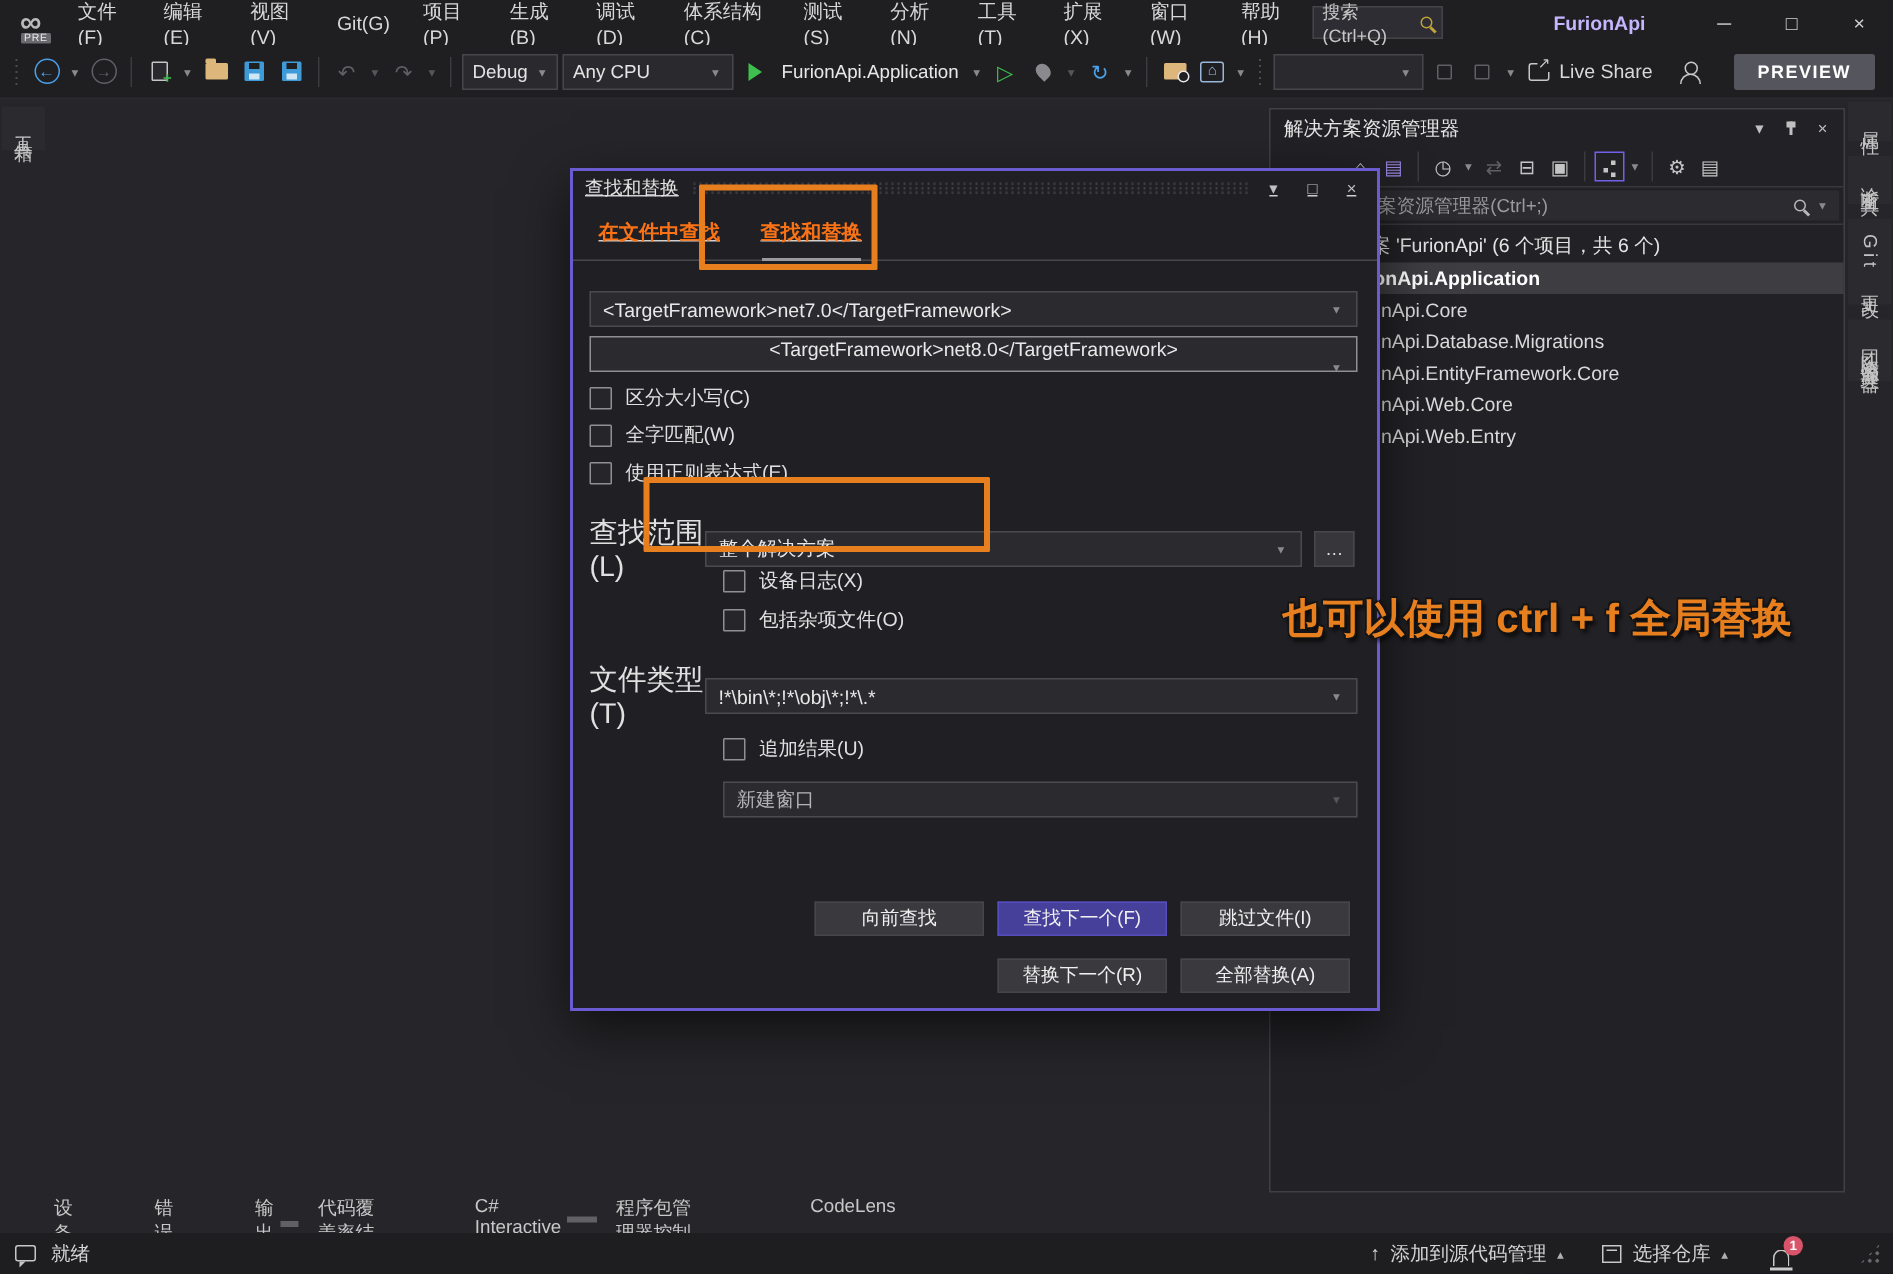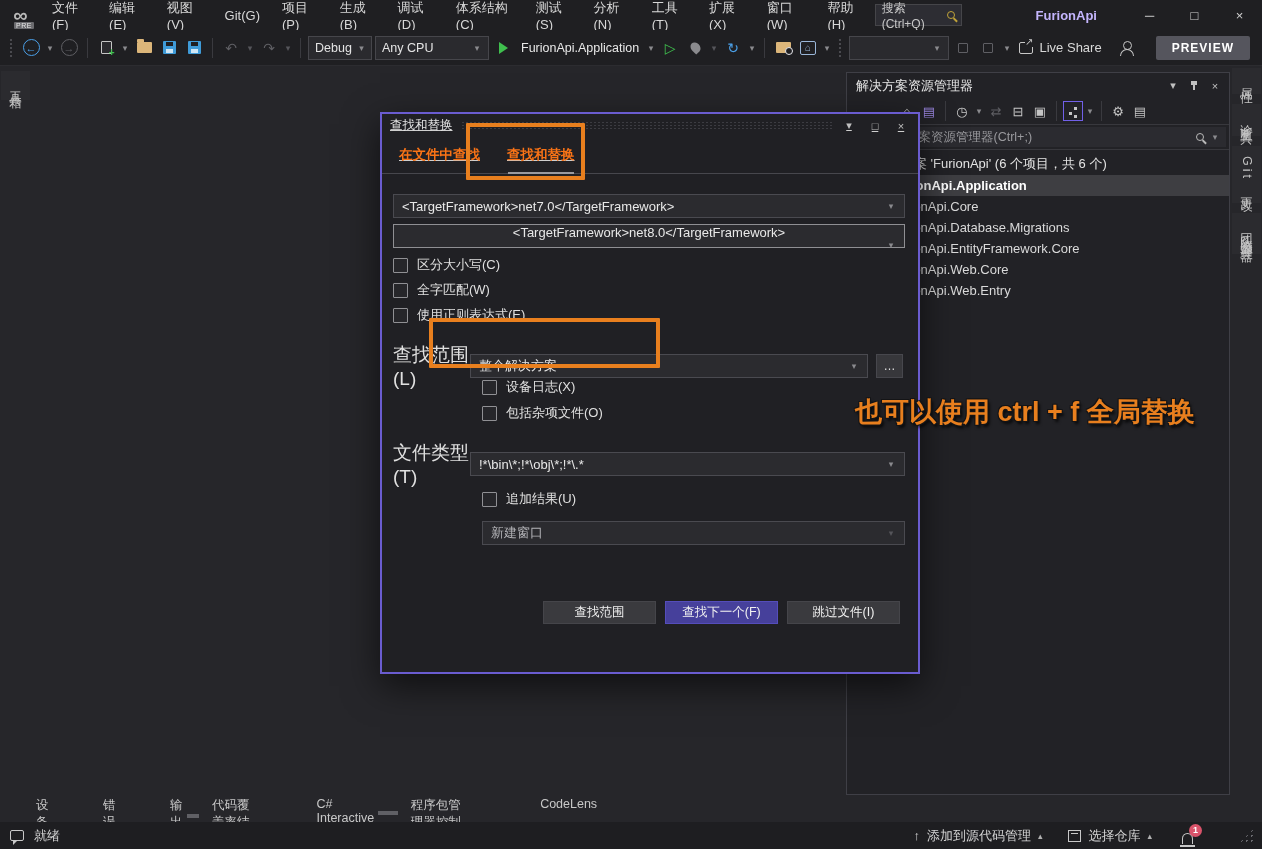--- a/index.html
+++ b/index.html
@@ -385,23 +385,27 @@
     </div>
 
     <div class="drow lblrow" style="top:407px; left:100px;">
       <div class="dcombo disabled" style="flex:1;">
         <span>新建窗口</span>
         <span class="dd dim">▾</span>
       </div>
     </div>
 
     <div class="btnrow" style="bottom:48px;">
-      <div class="dbtn">查找范围</div>
+      <div class="dbtn">向前查找</div>
       <div class="dbtn primary">查找下一个(F)</div>
       <div class="dbtn">跳过文件(I)</div>
+    </div>
+    <div class="btnrow" style="bottom:10px;">
+      <div class="dbtn">替换下一个(R)</div>
+      <div class="dbtn">全部替换(A)</div>
     </div>
   </div>
 
   <div class="ann-rect ann-rect1"></div>
   <div class="ann-rect ann-rect2"></div>
   <div class="ann-note">也可以使用 ctrl + f 全局替换</div>
 
   <div class="bottomtabs">
 
   <div class="btab">

